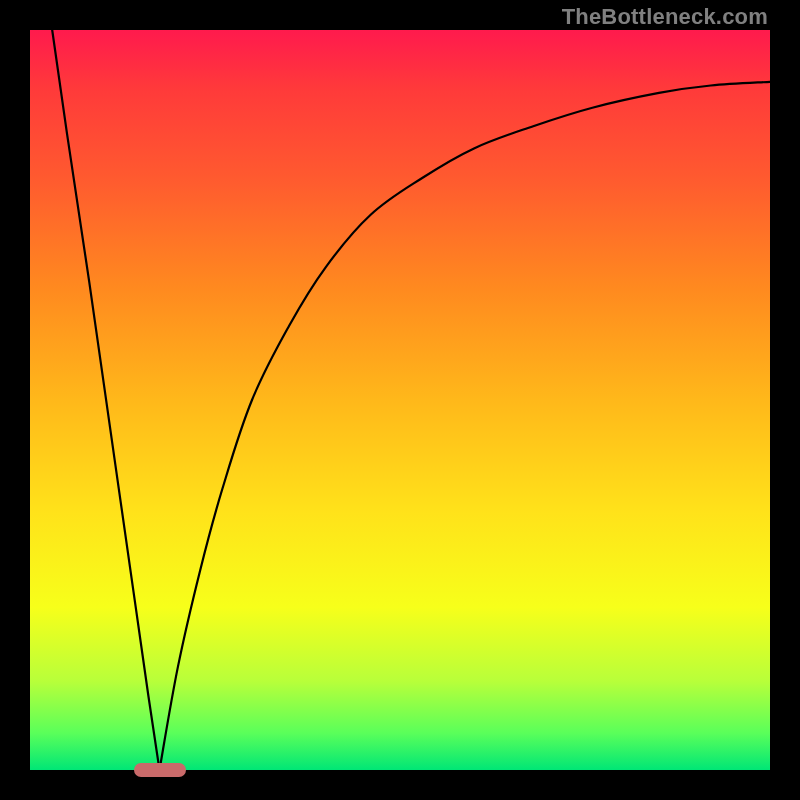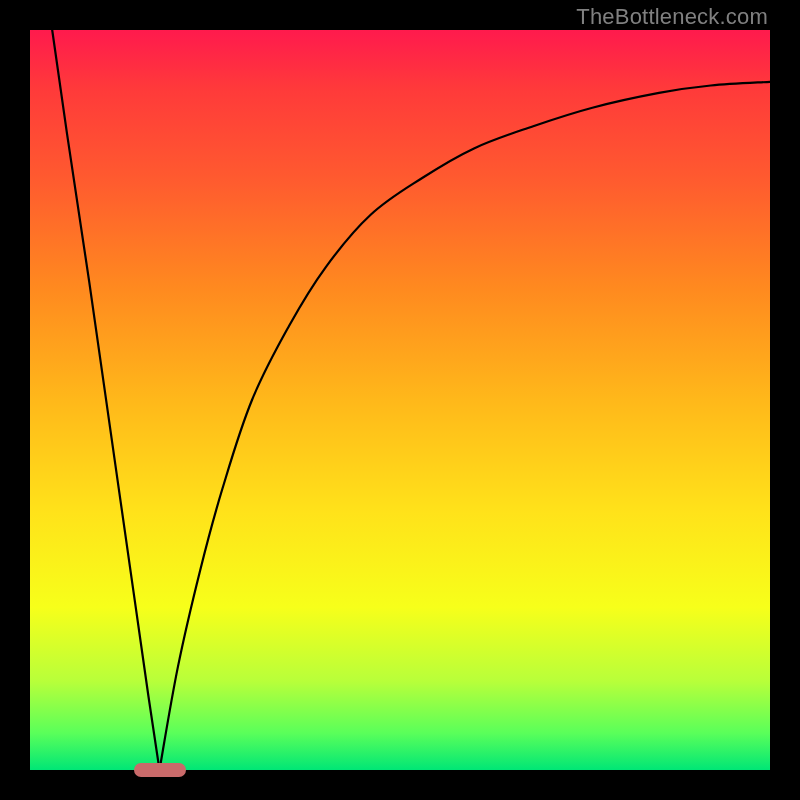--- a/index.html
+++ b/index.html
@@ -38,21 +38,21 @@
       #00e676 100%
     );
   }
   .watermark {
     position: absolute;
     top: 4px;
     right: 32px;
     color: #808080;
     font-size: 22px;
     letter-spacing: 0.2px;
-    font-weight: 400;
+    font-weight: 700;
     user-select: none;
   }
   svg.curves {
     position: absolute;
     left: 0;
     top: 0;
     width: 740px;
     height: 740px;
     overflow: visible;
   }

